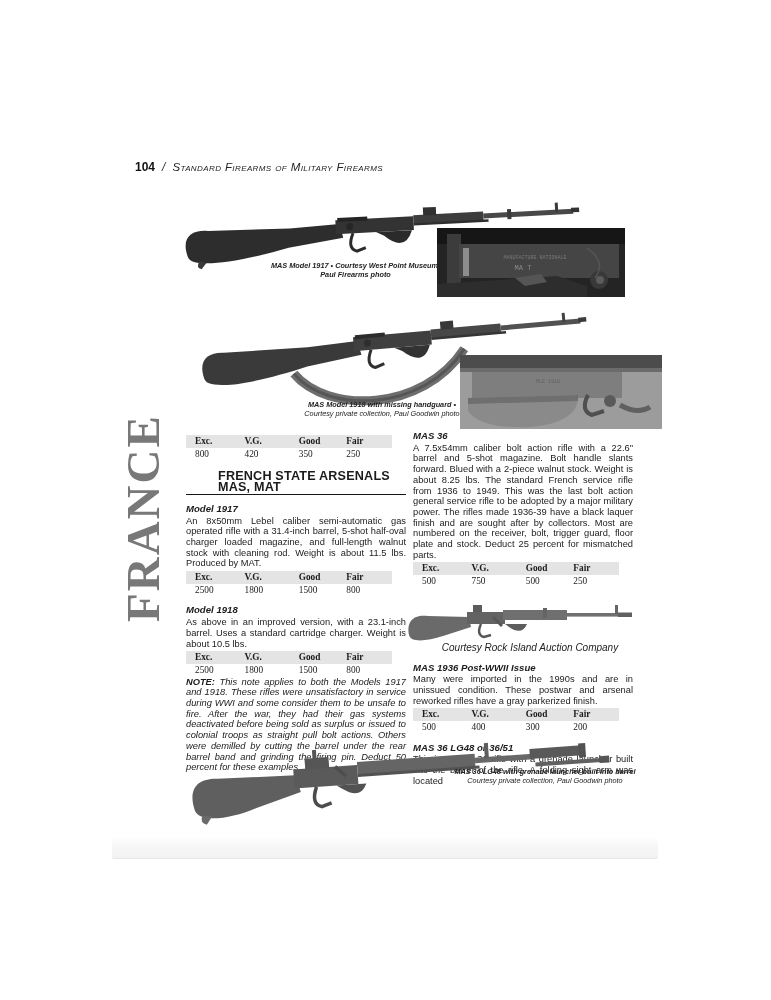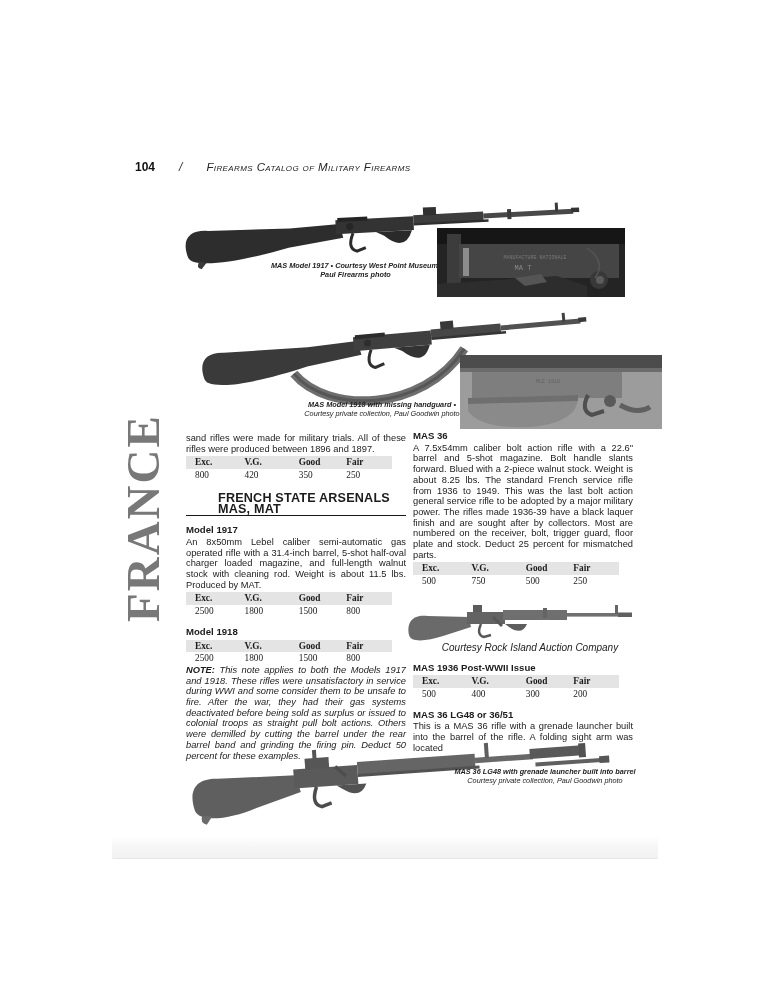--- a/index.html
+++ b/index.html
@@ -4,42 +4,42 @@
 <style>
   html,body{margin:0;padding:0;}
   body{
     width:771px;height:1000px;background:#ffffff;position:relative;overflow:hidden;
     font-family:"Liberation Sans",sans-serif;color:#1b1b1b;
     -webkit-font-smoothing:antialiased;
   }
   .abs{position:absolute;}
 
   
-  .runhead{left:135px;top:160px;font-size:12px;display:flex;align-items:baseline;gap:24px;}
+  .runhead{left:135px;top:160px;font-size:12px;display:flex;align-items:baseline;gap:7px;}
   .runhead .pgnum{font-weight:bold;color:#111;}
   .runhead .sep{font-style:italic;color:#333;}
   .runhead .booktitle{font-style:italic;font-variant:small-caps;font-size:11.5px;letter-spacing:.4px;color:#222;}
 
   
   .cap{font-size:7.3px;line-height:9px;text-align:center;color:#222;}
   .cap .b{font-weight:bold;font-style:italic;display:block;}
   .cap .r{font-style:italic;display:block;}
 
   
   .france{
     left:116px;top:416px;height:206px;width:54px;
     writing-mode:vertical-rl;transform:rotate(180deg);
     font-family:"Liberation Serif",serif;font-weight:bold;
     font-size:47px;color:#787878;letter-spacing:2px;text-align:center;
   }
 
   
   .col{width:220px;font-size:9.3px;line-height:10.7px;text-align:justify;}
   .col p{margin:0;}
-  .entry-title{font-weight:bold;font-size:9.6px;margin:9px 0 1px 0;text-align:left;}
+  .entry-title{font-weight:bold;font-size:9.6px;margin:9px 0 1px 0;text-align:left;font-style:italic;}
   .section-heading{
     font-weight:bold;font-size:12.6px;letter-spacing:.2px;margin:11px 0 2px 0;
     text-align:left;
   }
   .section-heading span{border-bottom:1.6px solid #161616;padding-bottom:1px;display:inline-block;padding-left:32px;}
 
   
   .ptable{width:206px;margin:2px 0 0 0;font-size:9.3px;}
   .prow{display:flex;font-family:Liberation Serif, serif;}
   .prow.head{background:#e4e4e4;font-weight:bold;}
@@ -62,21 +62,21 @@
     background:linear-gradient(to bottom,#ffffff 0%,#f6f6f6 55%,#f2f2f2 100%);
     border-bottom:1px solid #e7e7e7;border-radius:2px;
   }
 </style>
 </head>
 <body>
 
 <div class="abs runhead">
   <span class="pgnum">104</span>
   <span class="sep">/</span>
-  <span class="booktitle">Firearms Catalog of Military Firearms</span>
+  <span class="booktitle">Standard Firearms of Military Firearms</span>
 </div>
 
 <svg class="abs" style="left:178px;top:192px;" width="404" height="80" viewBox="0 0 404 80">
   <g transform="rotate(-3 200 40)">
     <path d="M8,52 C4,35 14,28 30,30 L112,32 L162,30 L165,44 L110,51 C76,59 42,64 24,62 C12,61 9,58 8,52 Z" fill="#2d2d2d"></path>
     <path d="M20,60 q-4,6 2,8 l5,-6 Z" fill="#3a3a3a"></path>
     <rect x="158" y="26" width="78" height="14" fill="#333333"></rect>
     <rect x="160" y="24" width="30" height="4" fill="#242424"></rect>
     <path d="M198,40 l36,0 q-8,22 -28,4 Z" fill="#2a2a2a"></path>
     <path d="M175,40 q-7,15 3,18 l9,-3" stroke="#2a2a2a" stroke-width="3" fill="none"></path>
@@ -142,21 +142,20 @@
   <path d="M8,43 L118,40 Q120,68 70,72 Q20,74 8,56 Z" fill="#8a8a8a"></path>
   <path d="M8,43 L118,40 L118,46 L8,49 Z" fill="#6f6f6f"></path>
   <path d="M128,40 q-8,16 4,20 l12,-4" stroke="#4f4f4f" stroke-width="4" fill="none"></path>
   <circle cx="150" cy="46" r="6" fill="#5a5a5a"></circle>
   <path d="M160,50 q18,10 30,2" stroke="#606060" stroke-width="5" fill="none"></path>
 </svg>
 
 <div class="abs france">FRANCE</div>
 
 <div class="abs col" style="left:186px;top:433px;">
-  <p>sand rifles were made for military trials. All of these rifles were produced between 1896 and 1897.</p>
 
   <div class="ptable">
     <div class="prow head">
       <span class="pcell">Exc.</span>
       <span class="pcell">V.G.</span>
       <span class="pcell">Good</span>
       <span class="pcell">Fair</span>
     </div>
     <div class="prow">
       <span class="pcell">800</span>
@@ -181,20 +180,21 @@
     </div>
     <div class="prow">
       <span class="pcell">2500</span>
       <span class="pcell">1800</span>
       <span class="pcell">1500</span>
       <span class="pcell">800</span>
     </div>
   </div>
 
   <div class="entry-title">Model 1918</div>
+  <p>As above in an improved version, with a 23.1-inch barrel. Uses a standard cartridge charger. Weight is about 10.5 lbs.</p>
   <div class="ptable">
     <div class="prow head">
       <span class="pcell">Exc.</span>
       <span class="pcell">V.G.</span>
       <span class="pcell">Good</span>
       <span class="pcell">Fair</span>
     </div>
     <div class="prow">
       <span class="pcell">2500</span>
       <span class="pcell">1800</span>
@@ -237,20 +237,21 @@
       <rect x="68" y="12" width="9" height="7" fill="#5c5c5c"></rect>
       <path d="M88,24 l9,9" stroke="#575757" stroke-width="3"></path>
       <rect x="210" y="12" width="3" height="9" fill="#656565"></rect>
       <rect x="213" y="19.5" width="14" height="4.5" fill="#606060"></rect>
       <rect x="138" y="15" width="4" height="10" fill="#646464"></rect>
     </g>
   </svg>
   <div class="colfig-cap">Courtesy Rock Island Auction Company</div>
 
   <div class="entry-title">MAS 1936 Post-WWII Issue</div>
+  <p>Many were imported in the 1990s and are in unissued condition. These postwar and arsenal reworked rifles have a gray parkerized finish.</p>
   <div class="ptable">
     <div class="prow head">
       <span class="pcell">Exc.</span>
       <span class="pcell">V.G.</span>
       <span class="pcell">Good</span>
       <span class="pcell">Fair</span>
     </div>
     <div class="prow">
       <span class="pcell">500</span>
       <span class="pcell">400</span>

